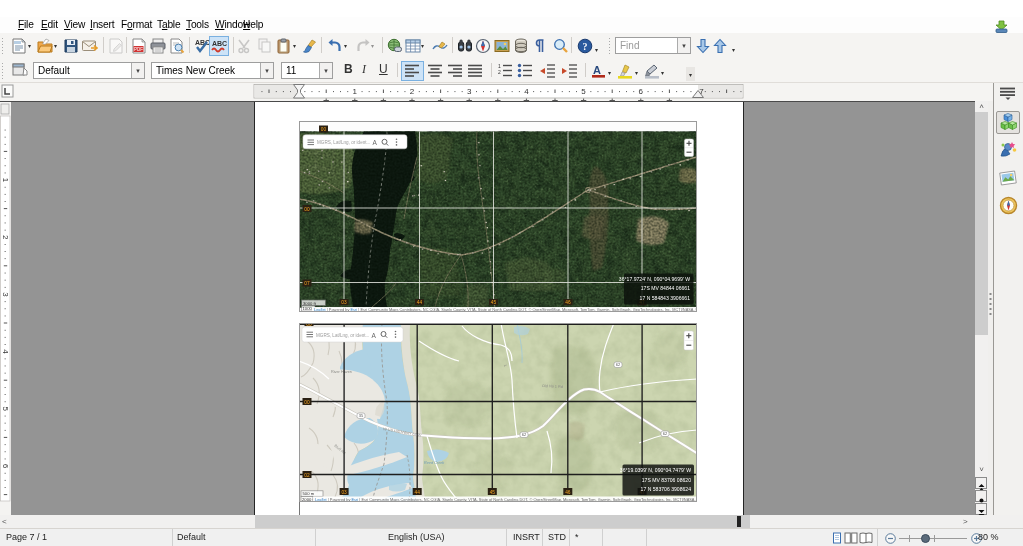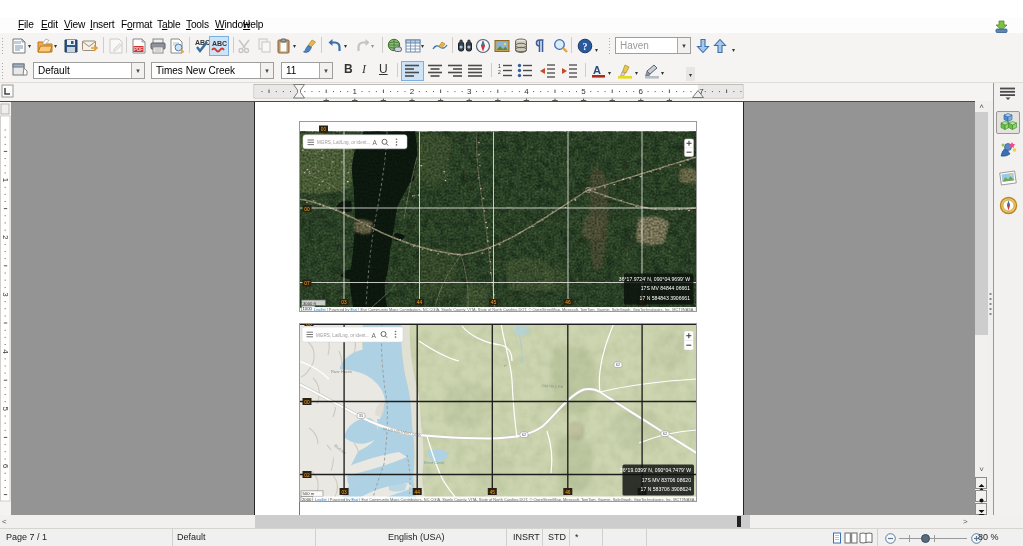--- a/index.html
+++ b/index.html
@@ -195,21 +195,21 @@
         <line x1="10" y1="10" x2="14" y2="14" stroke="#e8a33d" stroke-width="2.4"></line>
       </svg>
 <div class="sep" style="left:571px"></div>
 <svg class="abs" style="left:577px;top:5px" width="16" height="16" viewBox="0 0 16 16">
         <circle cx="8" cy="8" r="6.8" fill="#2a5a9e" stroke="#1a3a6e"></circle>
         <text x="8" y="11.5" font-size="10" font-weight="bold" fill="#fff" text-anchor="middle" font-family="Liberation Serif">?</text>
       </svg>
 <div class="abs" style="left:595px;top:13px;width:8px;height:8px;font-size:6px;color:#333">▾</div>
 <div class="handle" style="left:609px;top:5px"></div>
 <div class="combo" style="left:615px;top:4px;width:76px">
-        <span class="cb-text" style="color:#9a9a9a">Haven</span>
+        <span class="cb-text" style="color:#9a9a9a">Find</span>
         <span class="cb-arrow">▾</span>
       </div>
 <svg class="abs" style="left:696px;top:5px" width="14" height="16" viewBox="0 0 14 16">
         <path d="M5 1.5 h4 v7 h3.5 L7 14.5 L1.5 8.5 H5 z" fill="#a8c8e8" stroke="#3a6fb0" stroke-width="1.1"></path>
       </svg>
 <svg class="abs" style="left:713px;top:5px" width="14" height="16" viewBox="0 0 14 16">
         <path d="M5 14.5 h4 v-7 h3.5 L7 1.5 L1.5 7.5 H5 z" fill="#a8c8e8" stroke="#3a6fb0" stroke-width="1.1"></path>
       </svg>
 <div class="abs" style="left:732px;top:13px;font-size:6px;color:#333">▾</div>
 </div>

